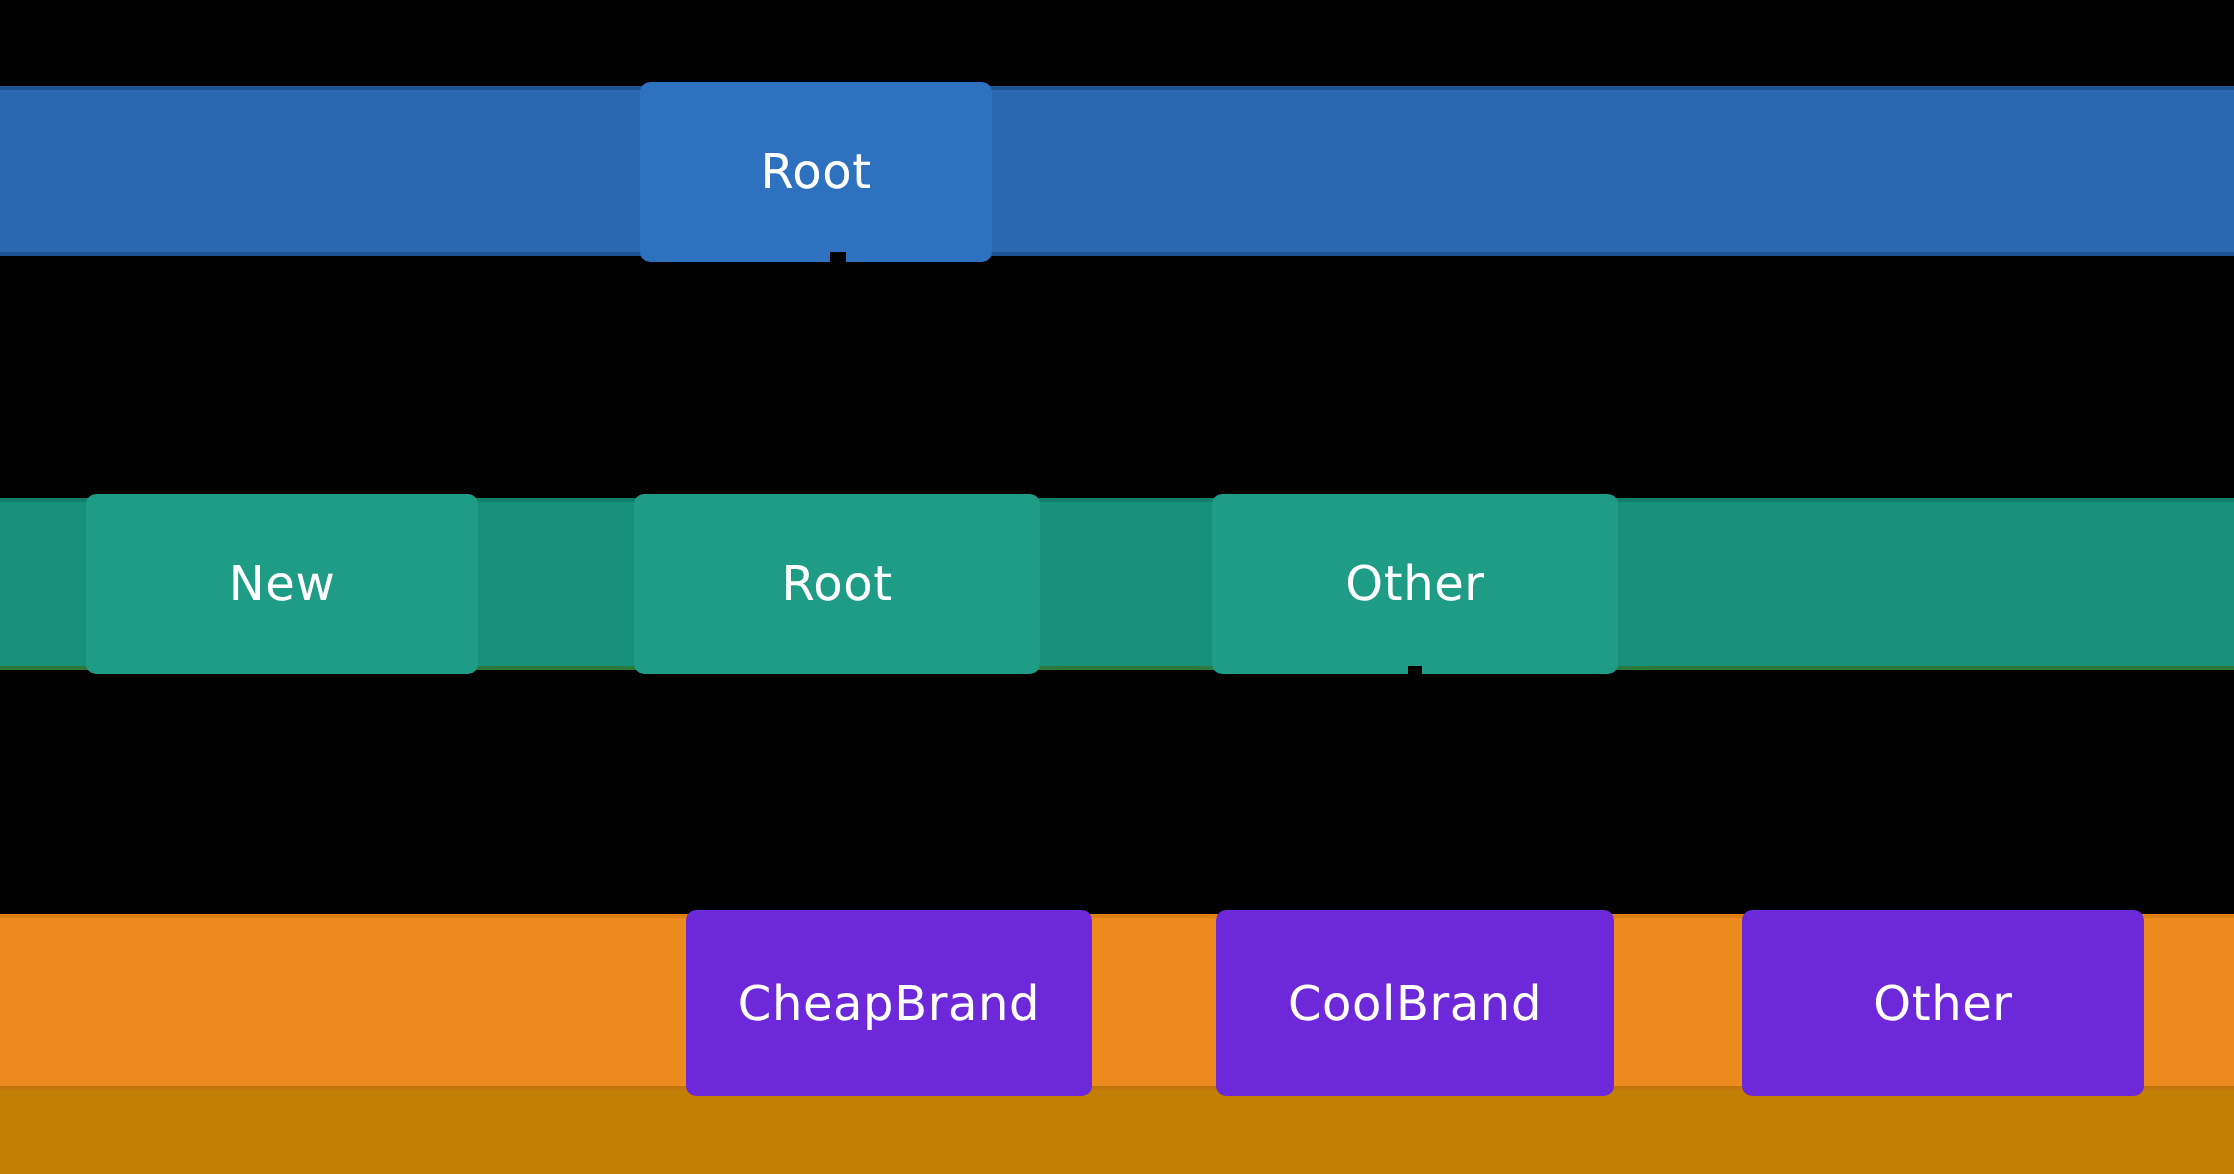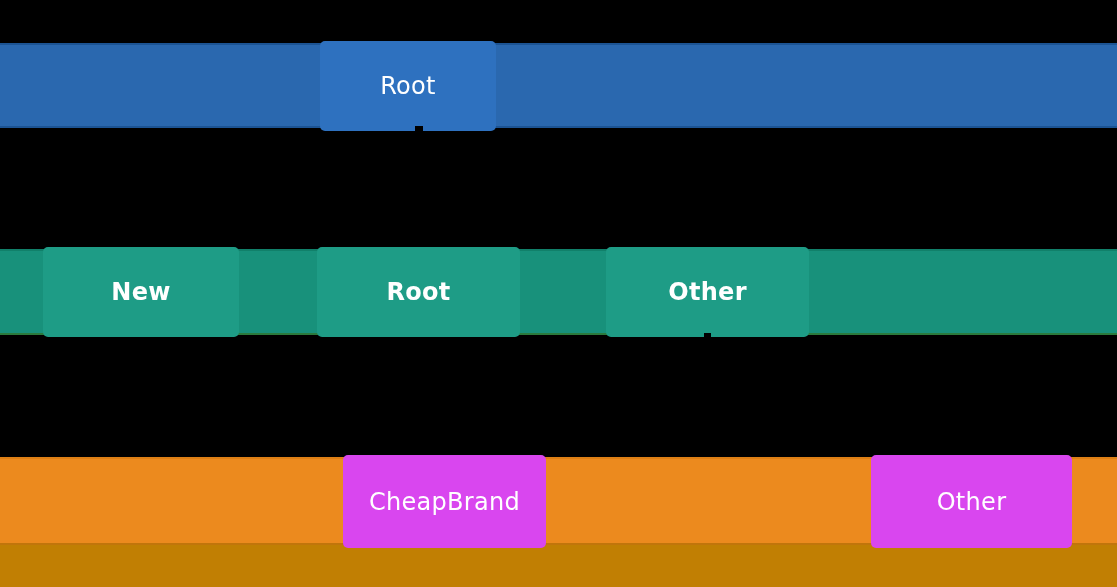--- a/index.html
+++ b/index.html
@@ -65,24 +65,23 @@
   }
   .tile-root {
     background: #2e71bf;
     top: 41px;
     height: 90px;
   }
   .tile-mid {
     background: #1e9c86;
     top: 247px;
     height: 90px;
-    font-weight: bold;
   }
   .tile-bottom {
-    background: #d946ef;
+    background: #6d28d9;
     top: 455px;
     height: 93px;
   }
   .t-root       { left: 320px; width: 176px; }
   .t-new        { left: 43px;  width: 196px; }
   .t-used       { left: 317px; width: 203px; }
   .t-other-mid  { left: 606px; width: 203px; }
   .t-cheapbrand { left: 343px; width: 203px; }
   .t-coolbrand  { left: 608px; width: 199px; }
   .t-other-bot  { left: 871px; width: 201px; }
@@ -113,20 +112,23 @@
     <span class="label">Root</span>
   </div>
   <div class="tile tile-mid t-other-mid">
     <span class="label">Other</span>
   </div>
 
   <div class="base base-bottom"></div>
   <div class="tile tile-bottom t-cheapbrand">
     <span class="label">CheapBrand</span>
   </div>
+  <div class="tile tile-bottom t-coolbrand">
+    <span class="label">CoolBrand</span>
+  </div>
   <div class="tile tile-bottom t-other-bot">
     <span class="label">Other</span>
   </div>
 
   <div class="strip"></div>
 
   <div class="stub stub-root"></div>
   <div class="stub stub-mid"></div>
 
 </div>

